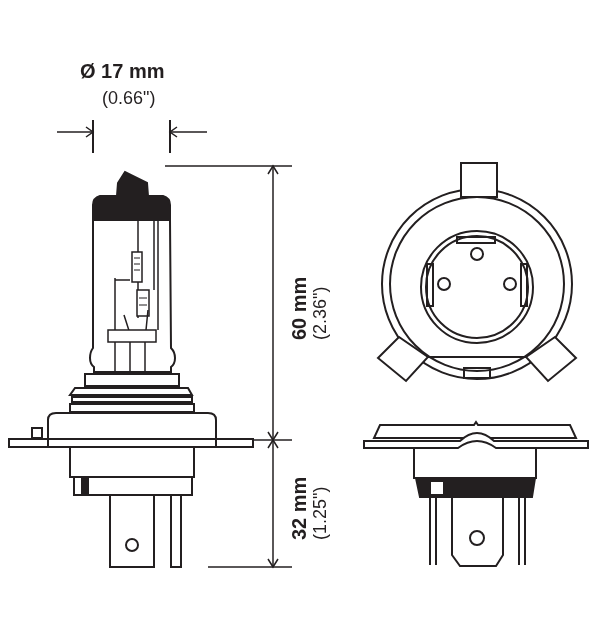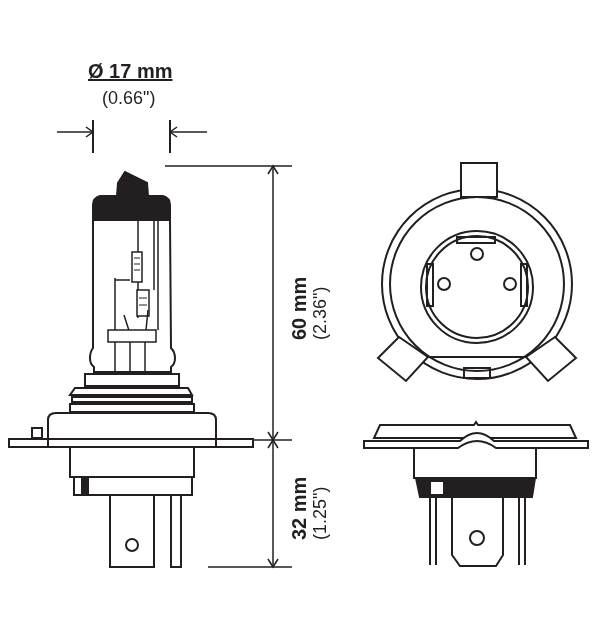--- a/index.html
+++ b/index.html
@@ -95,20 +95,20 @@
     <rect x="432" y="483" width="10" height="10" fill="#fff" stroke="#fff"></rect>
     <path d="M452,497 L452,555 L460,566 L496,566 L503,555 L503,497"></path>
     <circle cx="477" cy="538" r="7"></circle>
     <line x1="430" y1="497" x2="430" y2="565"></line>
     <line x1="436" y1="497" x2="436" y2="565"></line>
     <line x1="519" y1="497" x2="519" y2="565"></line>
     <line x1="525" y1="497" x2="525" y2="565"></line>
   </g>
 </svg>
 
-<div class="lbl bold" style="left:88px;top:60px;text-decoration:underline;">Ø 17 mm</div>
+<div class="lbl bold" style="left:80px;top:60px;">Ø 17 mm</div>
 <div class="lbl sub" style="left:102px;top:88px;">(0.66")</div>
 
 <div class="lbl bold vert" style="left:288px;top:340px;">60 mm</div>
 <div class="lbl sub vert" style="left:310px;top:340px;">(2.36")</div>
 
 <div class="lbl bold vert" style="left:288px;top:540px;">32 mm</div>
 <div class="lbl sub vert" style="left:310px;top:540px;">(1.25")</div>
 
 </body></html>

